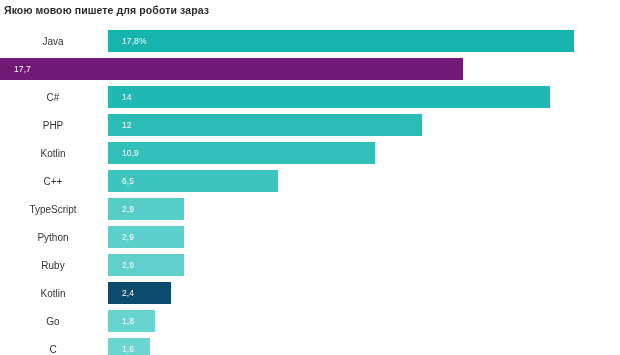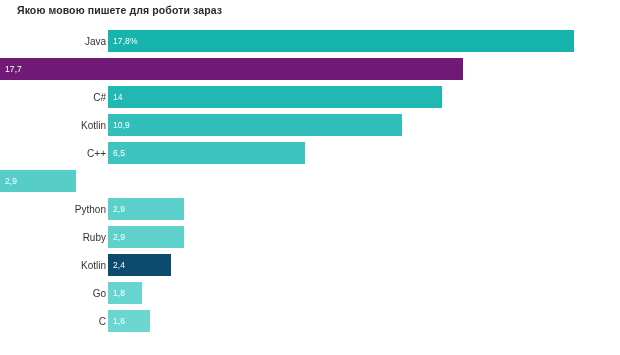--- a/index.html
+++ b/index.html
@@ -19,21 +19,21 @@
   .chart-root {
     position: relative;
     width: 620px;
     height: 355px;
     background: #ffffff;
     box-sizing: border-box;
   }
 
   .chart-title {
     position: absolute;
-    left: 17px;
+    left: 4px;
     top: 4px;
     font-size: 10.5px;
     font-weight: bold;
     color: #2b2b2b;
     letter-spacing: 0.1px;
     white-space: nowrap;
   }
 
   .plot-area {
     position: absolute;
@@ -45,21 +45,21 @@
   .bar-row {
     position: relative;
     height: 28px;
     display: flex;
     align-items: center;
   }
 
   .row-label {
     width: 108px;
     flex: 0 0 108px;
-    text-align: right;
+    text-align: center;
     padding-right: 2px;
     box-sizing: border-box;
     font-size: 10px;
     color: #333333;
     white-space: nowrap;
     overflow: hidden;
   }
 
   .bar-track {
     position: relative;
@@ -74,21 +74,21 @@
     height: 22px;
     background: #17b4ae;
     display: flex;
     align-items: center;
     box-sizing: border-box;
   }
 
   .bar-value {
     font-size: 8.5px;
     color: #ffffff;
-    padding-left: 5px;
+    padding-left: 14px;
     white-space: nowrap;
     line-height: 1;
     letter-spacing: 0.1px;
   }
 </style>
 </head>
 <body>
 
 <div class="chart-root">
 
@@ -106,42 +106,51 @@
       <div class="bar-row">
         <div class="bar-track">
           <div class="bar" style="width: 463px; background: #701a75;">
             <span class="bar-value">17,7</span>
           </div>
         </div>
       </div>
       <div class="bar-row">
         <div class="row-label">C#</div>
         <div class="bar-track">
-          <div class="bar" style="width: 334px; background: rgb(31, 184, 178); align-items: center;">
+          <div class="bar" style="width: 442px; background: rgb(31, 184, 178); align-items: center;">
             <span class="bar-value">14</span>
+          </div>
+        </div>
+      </div>
+      <div class="bar-row">
+        <div class="row-label">PHP</div>
+        <div class="bar-track">
+          <div class="bar" style="width: 314px; background: rgb(43, 188, 182);">
+            <span class="bar-value">12</span>
           </div>
         </div>
       </div>
       <div class="bar-row">
         <div class="row-label">Kotlin</div>
         <div class="bar-track">
-          <div class="bar" style="width: 294px; background: rgb(51, 191, 185);">
+          <div class="bar" style="width: 267px; background: rgb(51, 191, 185);">
             <span class="bar-value">10,9</span>
           </div>
         </div>
       </div>
       <div class="bar-row">
         <div class="row-label">C++</div>
         <div class="bar-track">
-          <div class="bar" style="width: 197px; background: rgb(62, 196, 191);">
+          <div class="bar" style="width: 170px; background: rgb(62, 196, 191);">
             <span class="bar-value">6,5</span>
           </div>
         </div>
       </div>
       <div class="bar-row">
+        <div class="row-label">TypeScript</div>
         <div class="bar-track">
           <div class="bar" style="width: 76px; background: rgb(87, 205, 200);">
             <span class="bar-value">2,9</span>
           </div>
         </div>
       </div>
       <div class="bar-row">
         <div class="row-label">Python</div>
         <div class="bar-track">
           <div class="bar" style="width: 76px; background: rgb(91, 207, 202);">
@@ -161,21 +170,21 @@
         <div class="row-label">Kotlin</div>
         <div class="bar-track">
           <div class="bar" style="width: 63px; background: #0c4a6e;">
             <span class="bar-value">2,4</span>
           </div>
         </div>
       </div>
       <div class="bar-row">
         <div class="row-label">Go</div>
         <div class="bar-track">
-          <div class="bar" style="width: 34px; background: rgb(104, 212, 207);">
+          <div class="bar" style="width: 47px; background: rgb(104, 212, 207);">
             <span class="bar-value">1,8</span>
           </div>
         </div>
       </div>
       <div class="bar-row">
         <div class="row-label">C</div>
         <div class="bar-track">
           <div class="bar" style="width: 42px; background: rgb(107, 213, 208);">
             <span class="bar-value">1,6</span>
           </div>

